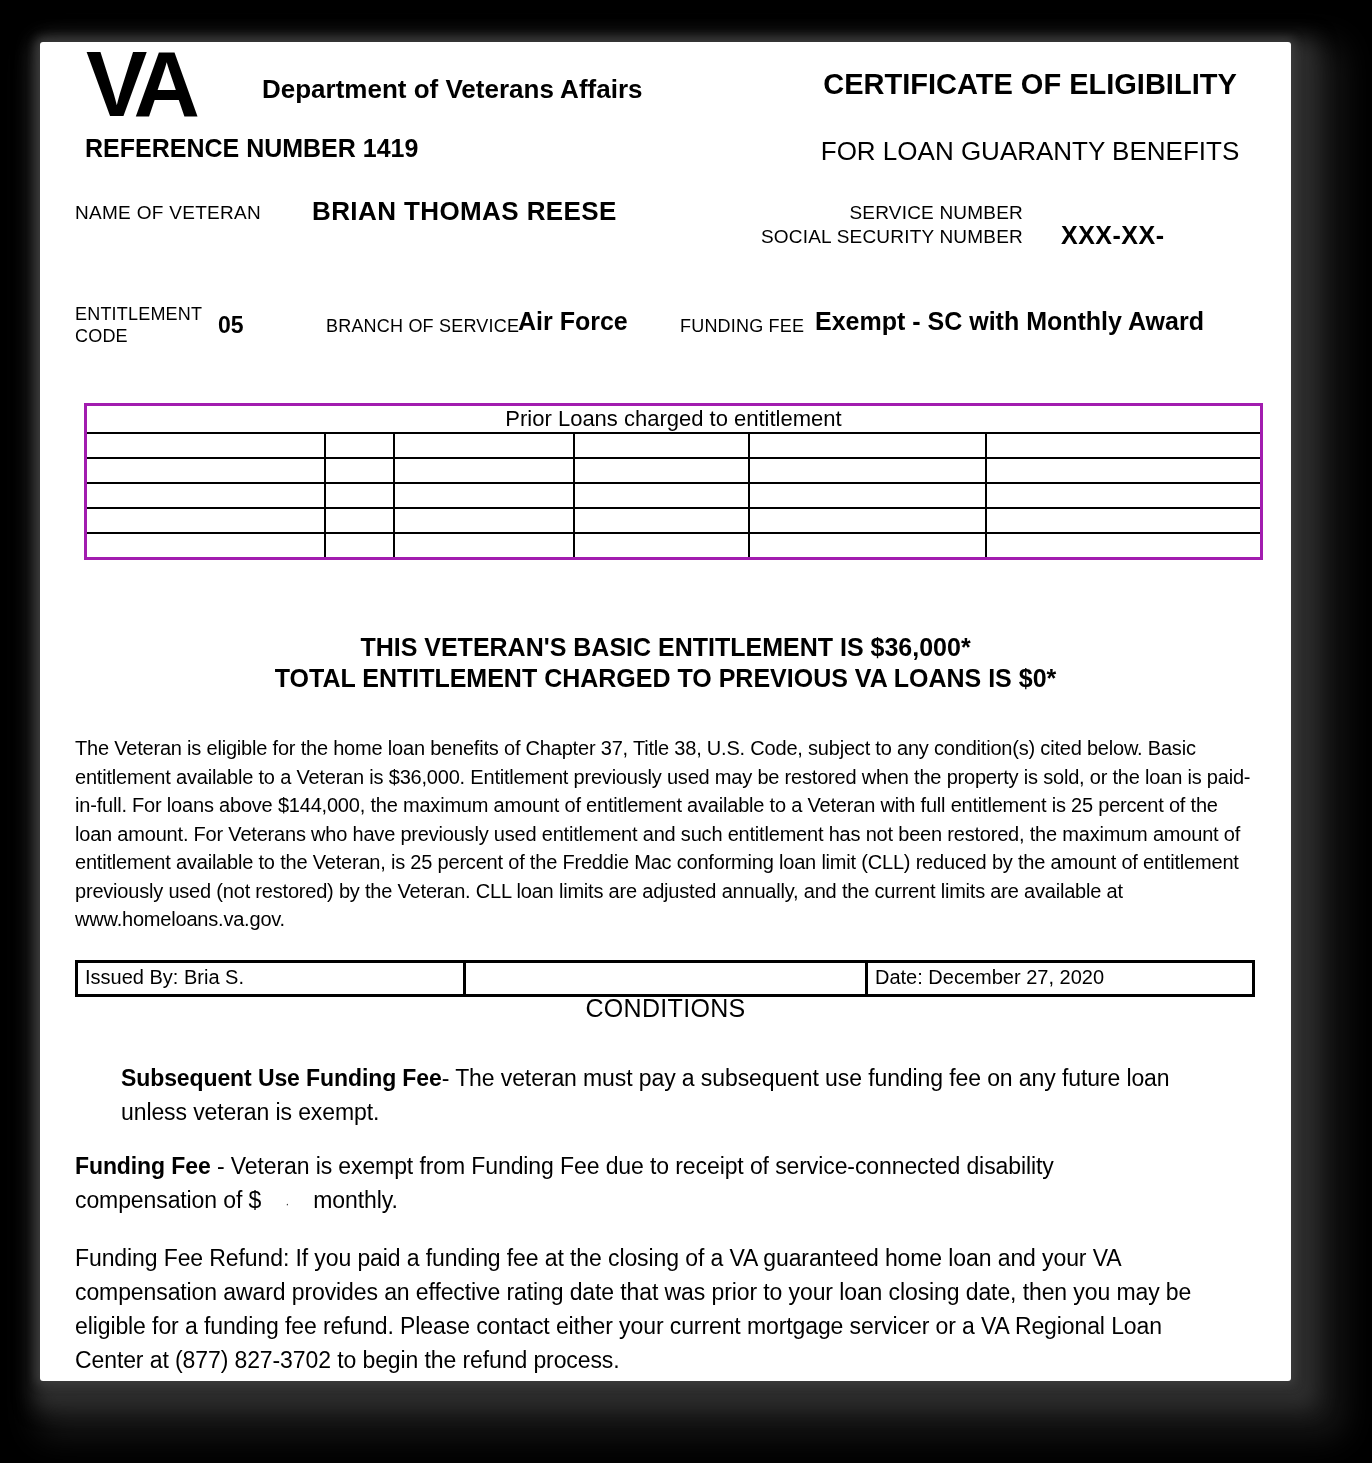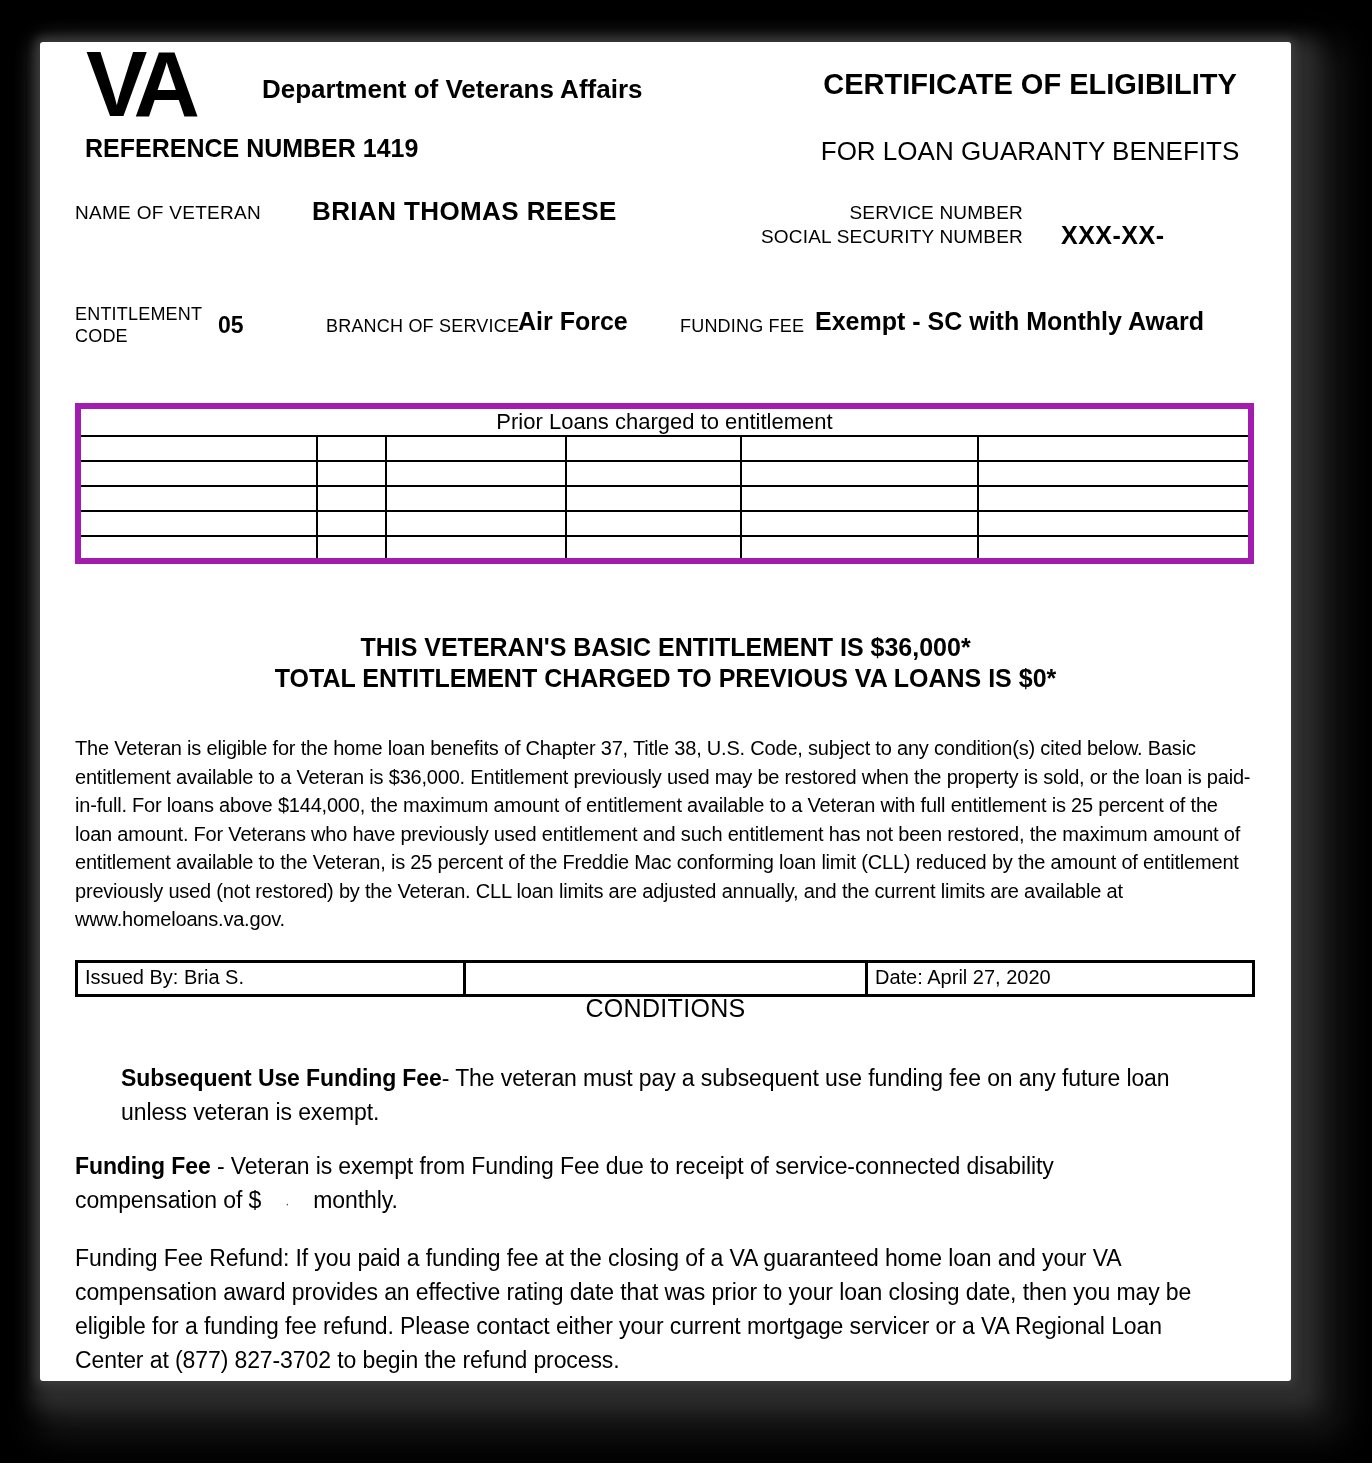--- a/index.html
+++ b/index.html
@@ -32,21 +32,21 @@
   .ent-code  { left:178px; top:270px; font-size:23px; font-weight:bold; }
   .branch-label { left:270px; top:274px; font-size:18px; letter-spacing:.2px;margin-left:16px; }
   .branch-value { left:478px; top:265px; font-size:25px; font-weight:bold; }
   .fee-label { left:640px; top:274px; font-size:18px; letter-spacing:.2px; }
   .fee-value { left:775px; top:265px; font-size:25px; font-weight:bold; }
 
   
   .loan-table { position:absolute; left:35px; top:361px; width:1179px;
                 border-collapse:collapse; table-layout:fixed; }
   .loan-table td, .loan-table th { border:2px solid #000; font-weight:normal; }
-  .loan-table { border:6px solid #a21caf; }
+  .loan-table { border:3px solid #a21caf;margin-left:9px; }
   .loan-table .t-title td { font-size:22px; text-align:center; height:27px; }
   .loan-table .t-head td  { font-size:21px; text-align:center; height:24px; }
   .loan-table .t-head td.left { text-align:left; padding-left:6px; }
   .loan-table .t-row td { height:25px; }
 
   
   .summary { left:0; top:590px; width:1251px; text-align:center;
              font-size:25px; font-weight:bold; line-height:31px; white-space:normal; }
 
   
@@ -158,21 +158,21 @@
   <div class="abs summary">
     <div>THIS VETERAN'S BASIC ENTITLEMENT IS $36,000*</div>
     <div>TOTAL ENTITLEMENT CHARGED TO PREVIOUS VA LOANS IS $0*</div>
   </div>
 
   <div class="abs para">The Veteran is eligible for the home loan benefits of Chapter 37, Title 38, U.S. Code, subject to any condition(s) cited below. Basic entitlement available to a Veteran is $36,000. Entitlement previously used may be restored when the property is sold, or the loan is paid-in-full. For loans above $144,000, the maximum amount of entitlement available to a Veteran with full entitlement is 25 percent of the loan amount. For Veterans who have previously used entitlement and such entitlement has not been restored, the maximum amount of entitlement available to the Veteran, is 25 percent of the Freddie Mac conforming loan limit (CLL) reduced by the amount of entitlement previously used (not restored) by the Veteran. CLL loan limits are adjusted annually, and the current limits are available at www.homeloans.va.gov.</div>
 
   <div class="abs issue-bar">
     <div class="issue-cell c1">Issued By: Bria S.</div>
     <div class="issue-cell c2"></div>
-    <div class="issue-cell c3">Date: April 27, 2020</div>
+    <div class="issue-cell c3">Date: December 27, 2020</div>
   </div>
 
   <div class="abs cond-head">CONDITIONS</div>
   <div id="conditions-container">
       <div class="cond-section s0"><span class="b">Subsequent Use Funding Fee</span><span>- The veteran must pay a subsequent use funding fee on any future loan unless veteran is exempt.</span></div>
       <div class="cond-section s1"><span class="b">Funding Fee</span><span> - Veteran is exempt from Funding Fee due to receipt of service-connected disability compensation of $</span><span class="amount-gap">·</span><span>monthly.</span></div>
       <div class="cond-section s2"><span>Funding Fee Refund: If you paid a funding fee at the closing of a VA guaranteed home loan and your VA compensation award provides an effective rating date that was prior to your loan closing date, then you may be eligible for a funding fee refund. Please contact either your current mortgage servicer or a VA Regional Loan Center at (877) 827-3702 to begin the refund process.</span></div>
     </div>
 
 </div>

